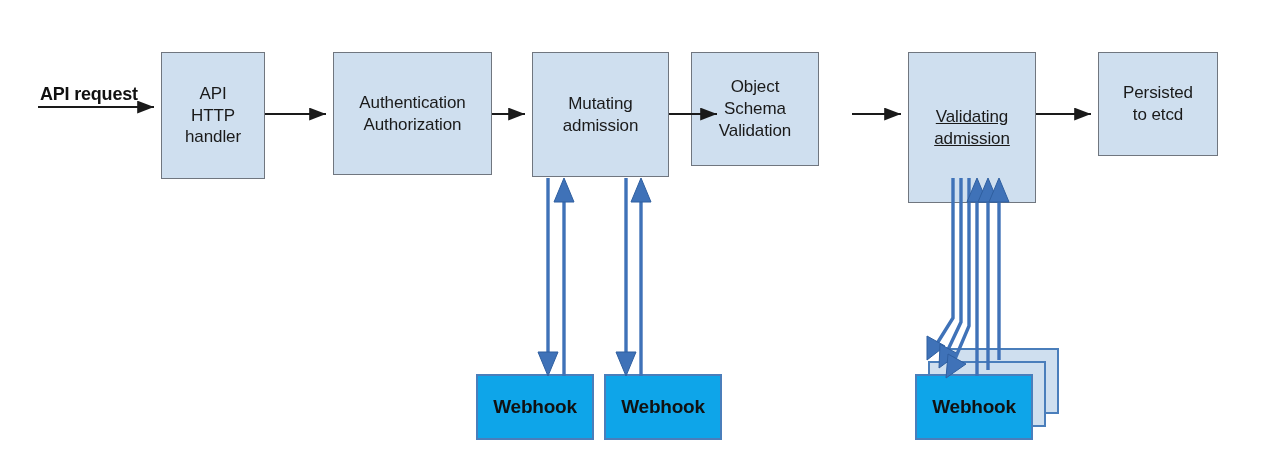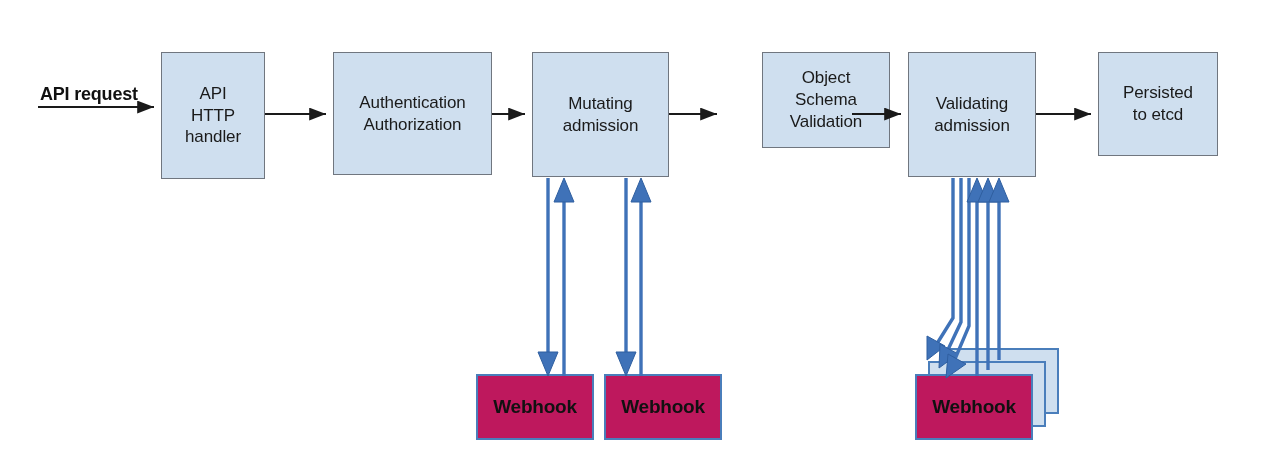--- a/index.html
+++ b/index.html
@@ -30,21 +30,21 @@
     color: #1a1a1a;
     font-size: 17px;
     line-height: 1.28;
     font-family: "Liberation Sans", sans-serif;
     white-space: pre-line;
     letter-spacing: -0.1px;
   }
   .webhook {
     position: absolute;
     box-sizing: border-box;
-    background: #be185d;
+    background: #0ea5e9;
     border: 2px solid #4a7ebb;
     display: flex;
     align-items: center;
     justify-content: center;
     text-align: center;
     color: #111111;
     font-size: 19px;
     font-family: "Liberation Sans", sans-serif;
     font-weight: 600;
     letter-spacing: -0.2px;
@@ -85,25 +85,25 @@
   <div class="node" style="left:161px; top:52px; width:104px; height:127px;">API
 HTTP
 handler</div>
 
   <div class="node" style="left:333px; top:52px; width:159px; height:123px;">Authentication
 Authorization</div>
 
   <div class="node" style="left:532px; top:52px; width:137px; height:125px;">Mutating
 admission</div>
 
-  <div class="node" style="left:762px; top:52px; width:128px; height:96px;">Object
+  <div class="node" style="left:691px; top:52px; width:128px; height:114px;">Object
 Schema
 Validation</div>
 
-  <div class="node" style="left:908px; top:52px; width:128px; height:125px;">Validating
+  <div class="node" style="left:908px; top:52px; width:128px; height:151px;text-decoration:underline;">Validating
 admission</div>
 
   <div class="node" style="left:1098px; top:52px; width:120px; height:104px;">Persisted
 to etcd</div>
 
   <div class="webhook-ghost" style="left:941px; top:348px; width:118px; height:66px;"></div>
   <div class="webhook-ghost" style="left:928px; top:361px; width:118px; height:66px;"></div>
 
   <div class="webhook" style="left:476px; top:374px; width:118px; height:66px;">Webhook</div>
 

